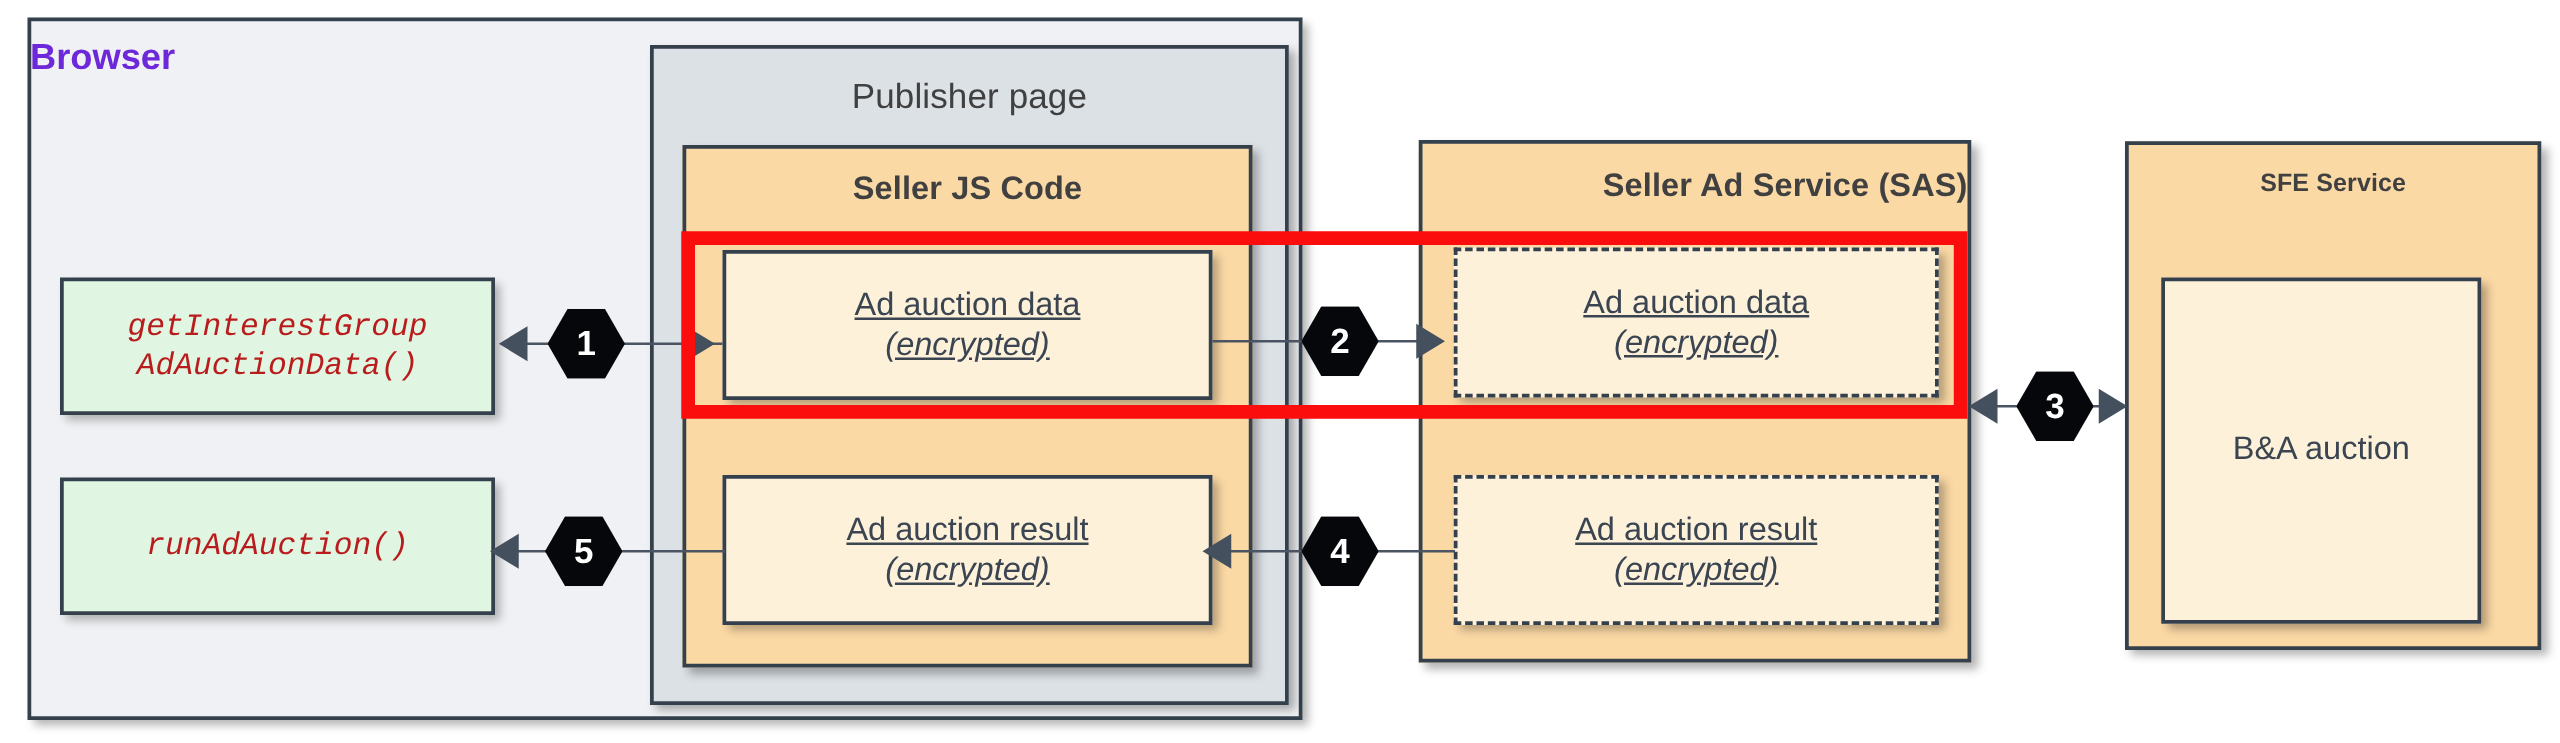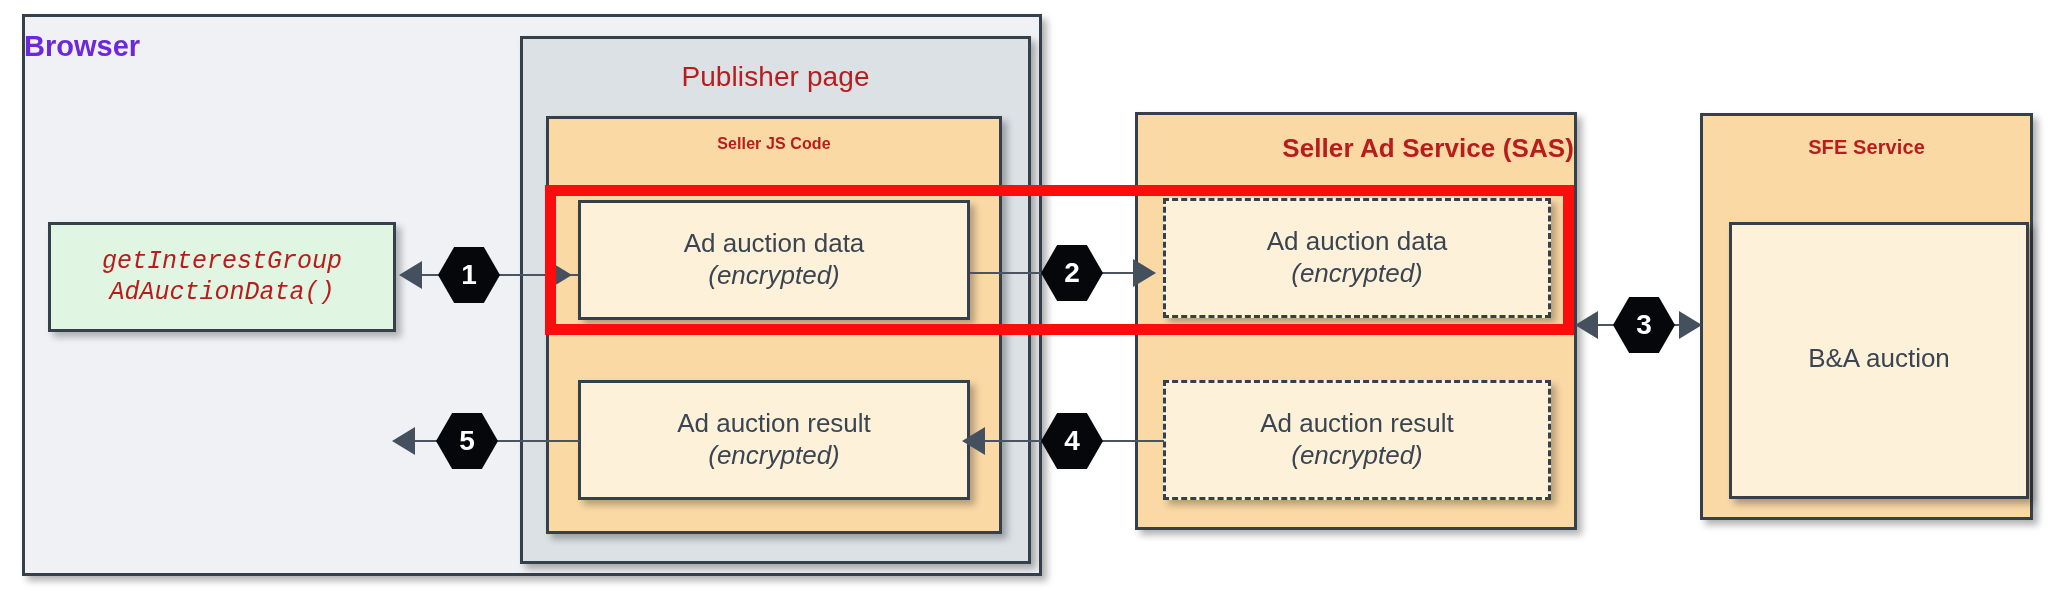--- a/index.html
+++ b/index.html
@@ -26,21 +26,21 @@
     box-sizing: border-box;
     border: 3px solid #35404d;
     box-shadow: 5px 5px 7px rgba(0,0,0,0.30);
   }
   .box-title {
     position: absolute;
     left: 0;
     right: 0;
     text-align: center;
     font-weight: bold;
-    color: #b91c1c;
+    color: #404040;
     letter-spacing: 0.1px;
   }
   .plain-label {
     position: absolute;
     left: 0;
     right: 0;
     text-align: center;
     color: #3b4552;
   }
 
@@ -78,21 +78,21 @@
   
   #seller-js {
     left: 546px;
     top: 116px;
     width: 456px;
     height: 418px;
     background: #fbd9a5;
   }
   #seller-js-title {
     top: 16px;
-    font-size: 16px;
+    font-size: 26px;
   }
 
   
   #sas {
     left: 1135px;
     top: 112px;
     width: 442px;
     height: 418px;
     background: #fbd9a5;
   }
@@ -110,21 +110,21 @@
     height: 407px;
     background: #fbd9a5;
   }
   #sfe-title {
     top: 20px;
     font-size: 20px;
   }
   #sfe-inner {
     left: 1729px;
     top: 222px;
-    width: 300px;
+    width: 256px;
     height: 277px;
     background: #fdf1da;
   }
   #sfe-inner-label {
     top: 118px;
     font-size: 26px;
   }
 
   
   .payload {
@@ -133,20 +133,21 @@
     background: #fdf1da;
     border: 3px solid #35404d;
     box-shadow: 5px 5px 7px rgba(0,0,0,0.28);
     display: flex;
     flex-direction: column;
     align-items: center;
     justify-content: center;
     color: #3b4552;
     font-size: 26px;
     line-height: 1.22;
+    text-decoration: underline;
   }
   .payload.dashed {
     border-style: dashed;
   }
   .payload .em {
     font-style: italic;
   }
 
   #js-data    { left: 578px;  top: 200px; width: 392px; height: 120px; }
   #js-result  { left: 578px;  top: 380px; width: 392px; height: 120px; }
@@ -260,20 +261,23 @@
     <div class="box-title" id="sfe-title">SFE Service</div>
   </div>
   <div class="box" id="sfe-inner">
     <div class="plain-label" id="sfe-inner-label">B&amp;A auction</div>
   </div>
 
   <div class="api-box" id="api-getiga">
     <span>getInterestGroup
 AdAuctionData()</span>
   </div>
+  <div class="api-box" id="api-runad">
+    <span>runAdAuction()</span>
+  </div>
 
   <div class="payload" id="js-data">
     <span>Ad auction data</span>
     <span class="em">(encrypted)</span>
   </div>
 
   <div class="payload" id="js-result">
     <span>Ad auction result</span>
     <span class="em">(encrypted)</span>
   </div>

